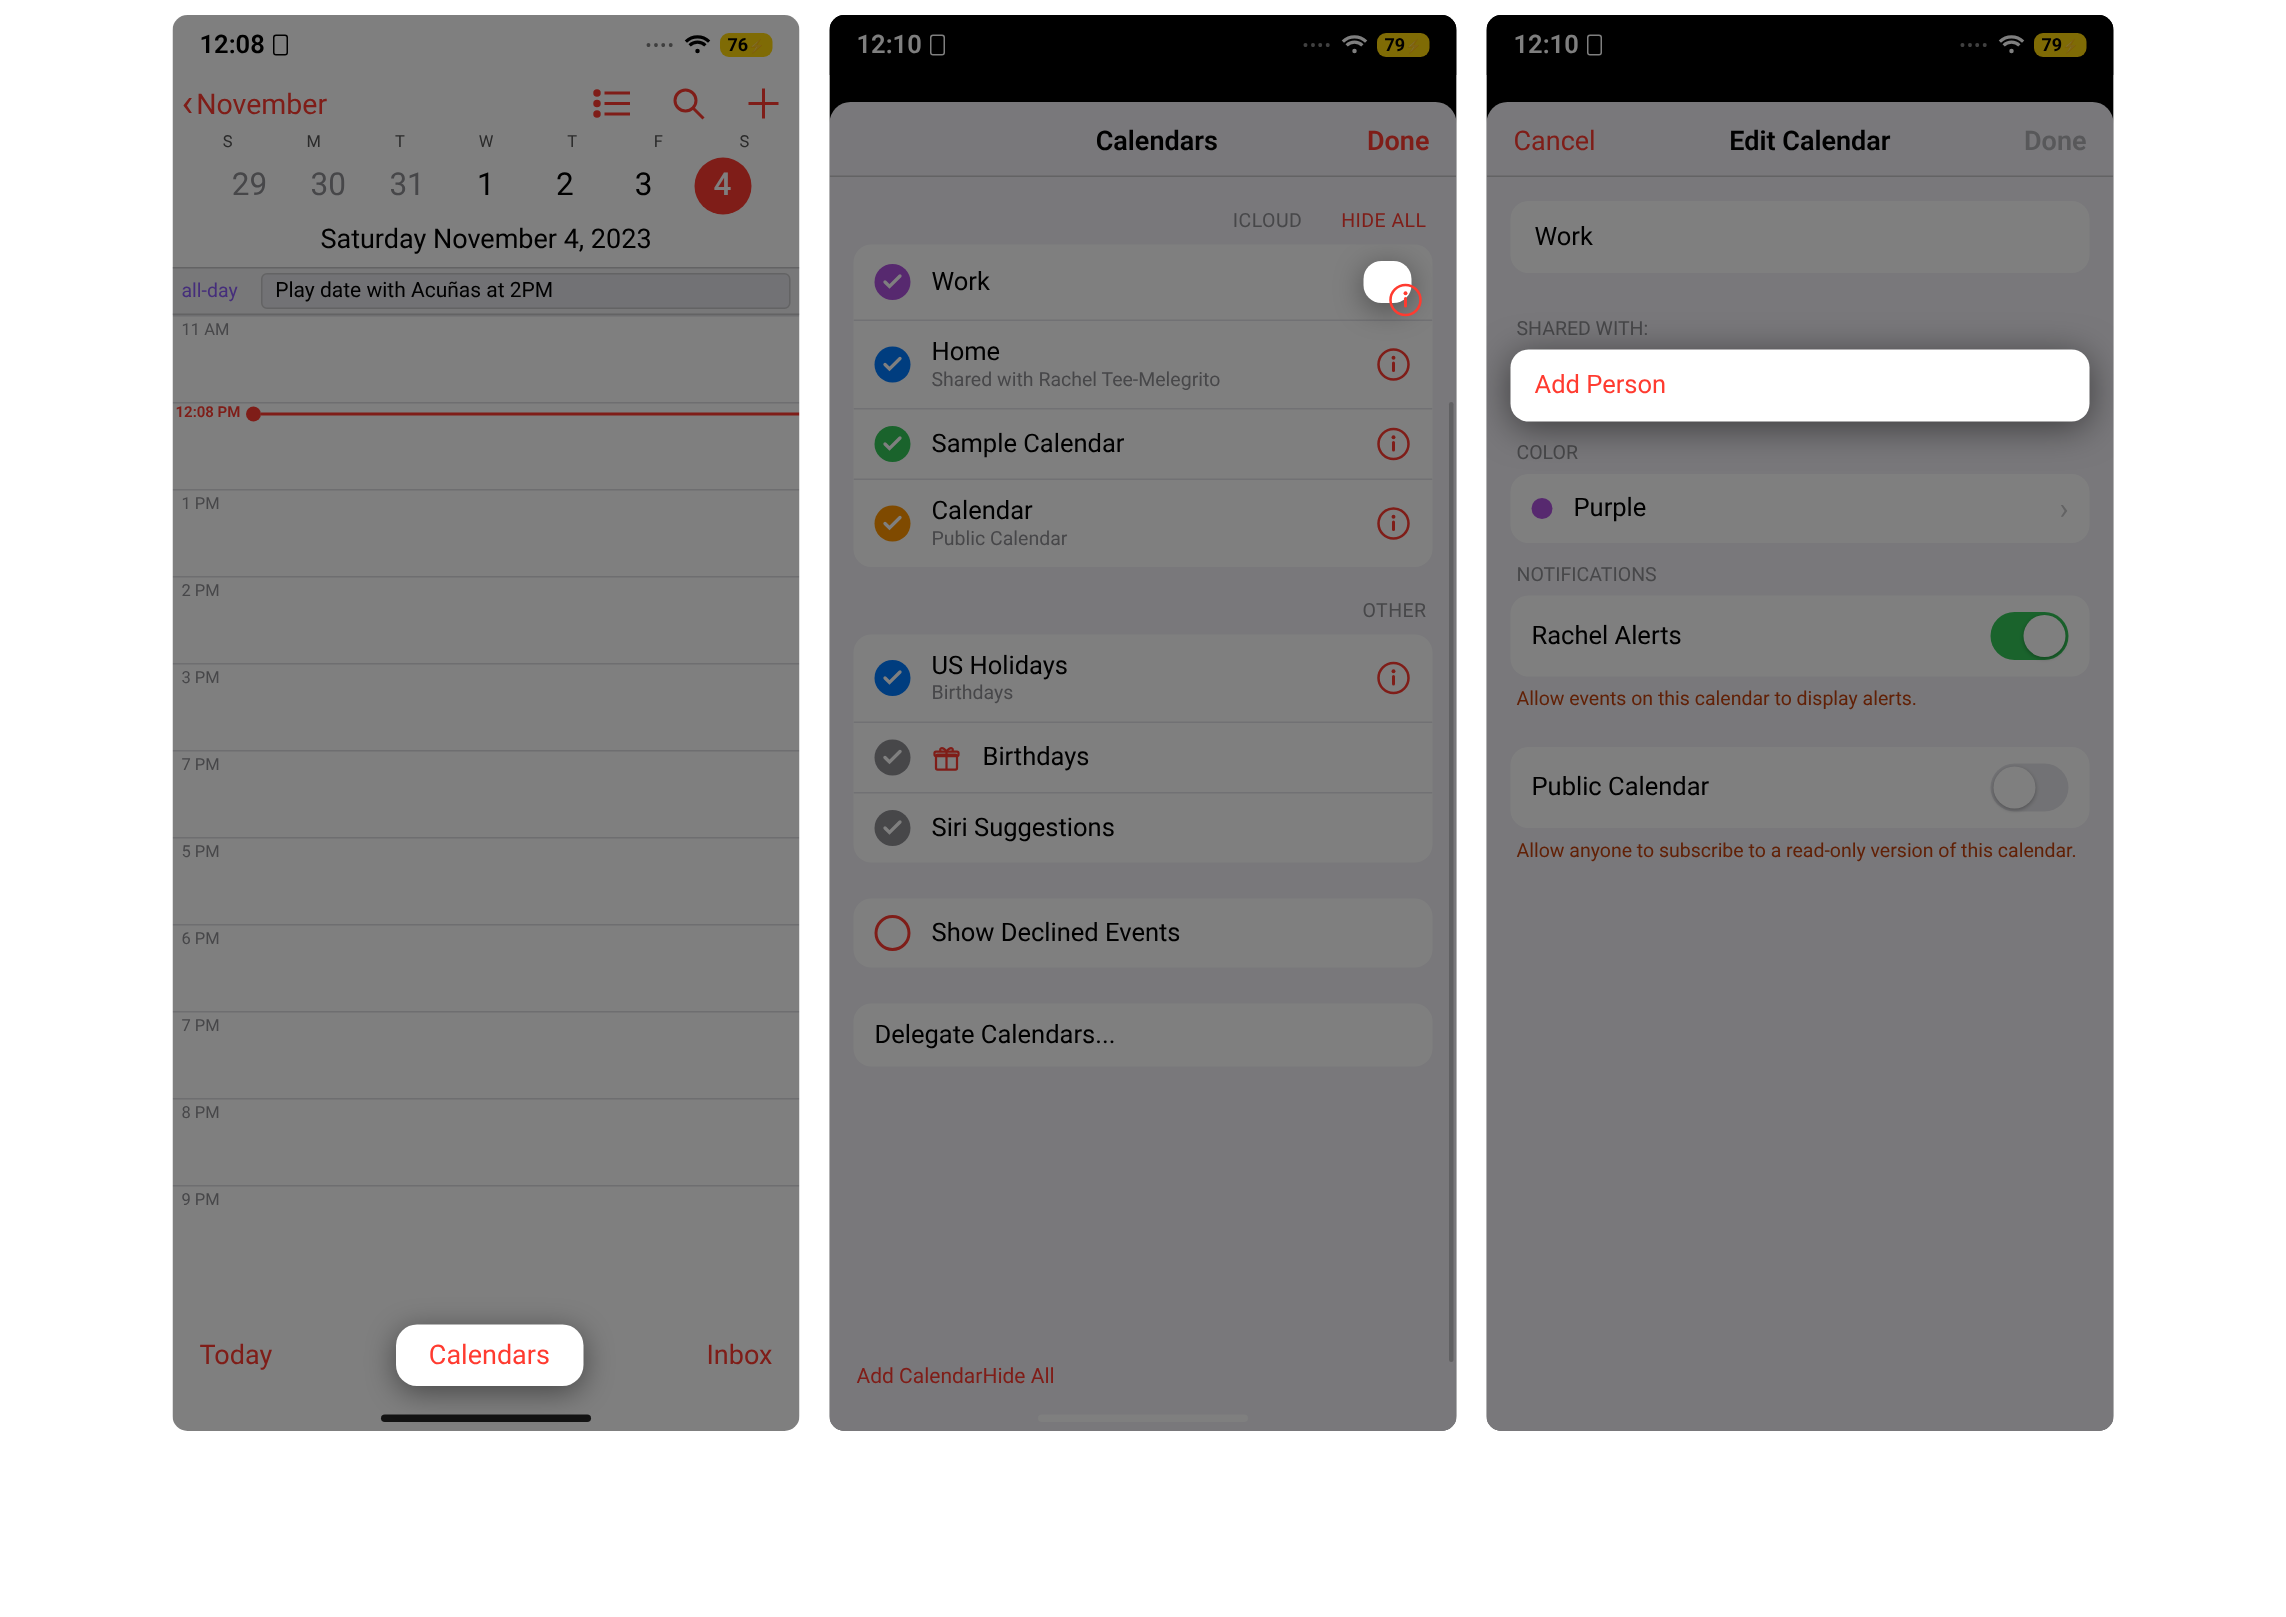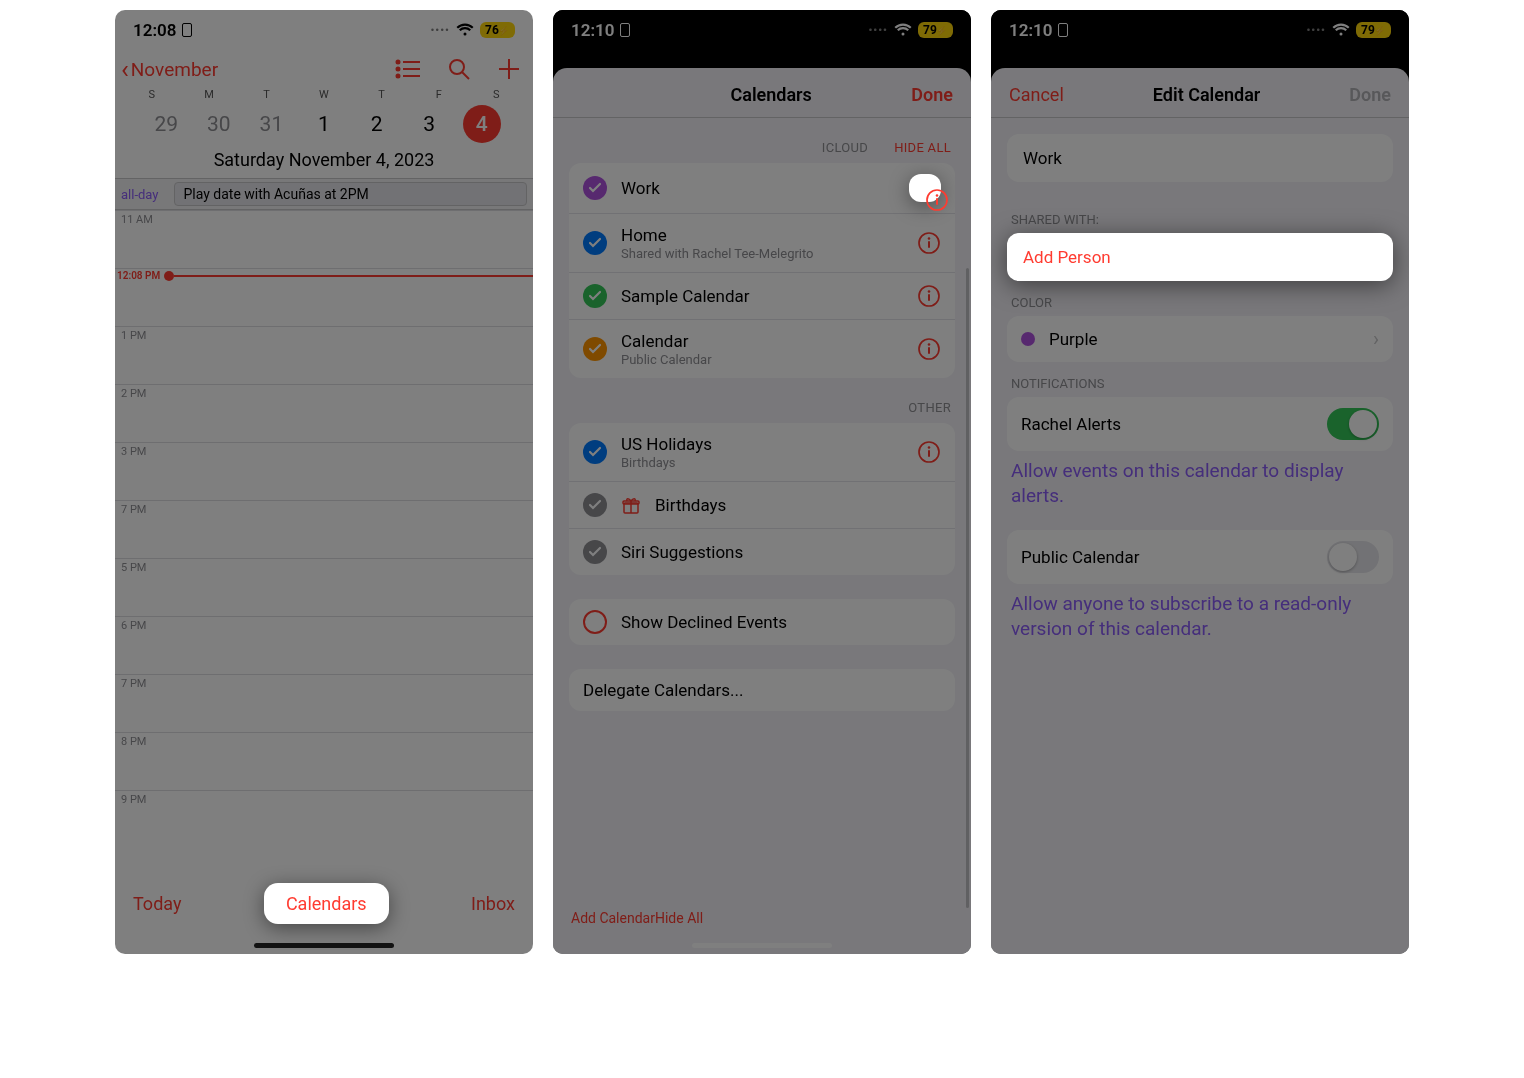--- a/index.html
+++ b/index.html
@@ -88,21 +88,21 @@
   .sec-lbl{ font-size:13px; color:#8e8e93; padding:14px 20px 6px;}
   .listcard{ background:#fff; border-radius:12px; margin:0 16px;}
   .colordot{ width:14px;height:14px;border-radius:50%; background:#af52de; display:inline-block;}
   .chev-right{ color:#c6c6c8; font-size:20px;}
   .toggle{ width:52px;height:32px;border-radius:16px; position:relative;}
   .toggle.on{ background:#34c759;}
   .toggle.off{ background:#e5e5ea;}
   .toggle .knob{ position:absolute; top:2px; width:28px;height:28px;background:#fff;border-radius:50%; box-shadow:0 1px 3px rgba(0,0,0,0.3);}
   .toggle.on .knob{ right:2px;}
   .toggle.off .knob{ left:2px;}
-  .helper{ font-size:19px; color:#8b5cf6; padding:8px 20px 0; line-height:1.3;}
+  .helper{ font-size:13px; color:#c2410c; padding:8px 20px 0; line-height:1.3;}
   .hl-row{ background:#fff; margin:0 16px; border-radius:12px; padding:14px 16px; font-size:17px; color:#ff3b30; box-shadow:0 4px 24px rgba(0,0,0,0.5);}
 
 </style>
 </head>
 <body>
 
 <div class="canvas">
 
 <div class="phone">
   <div class="s1">

